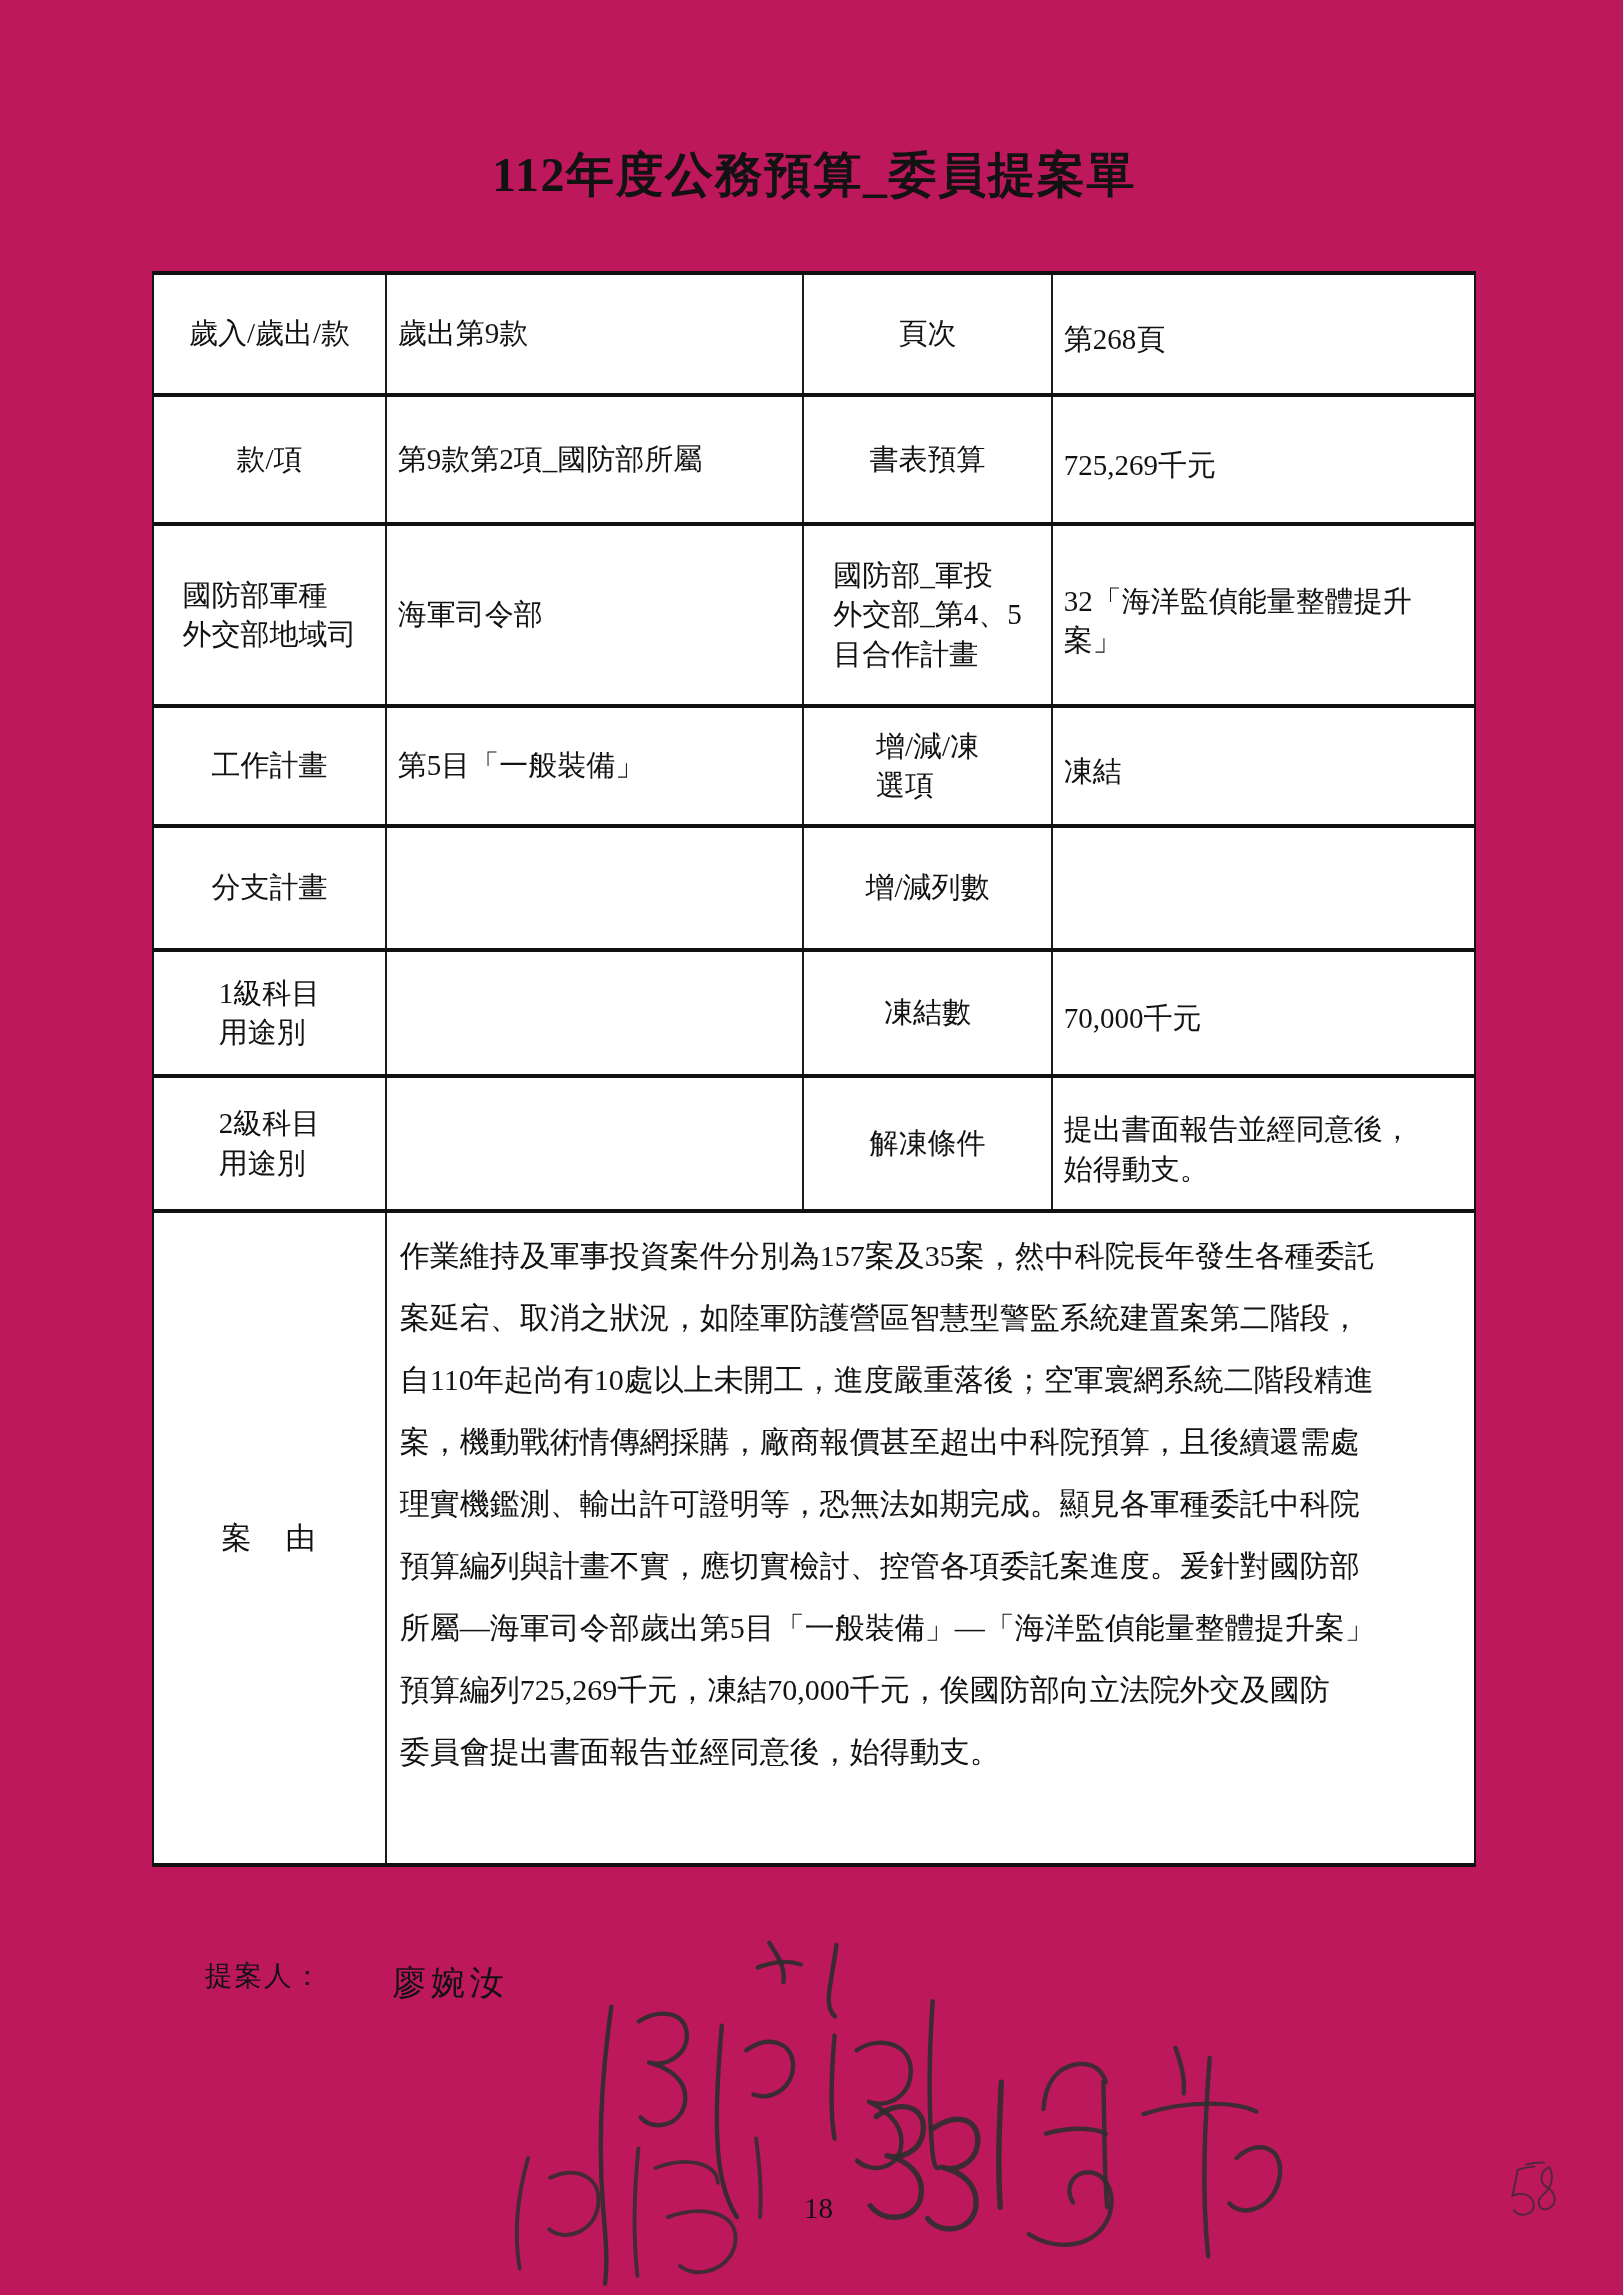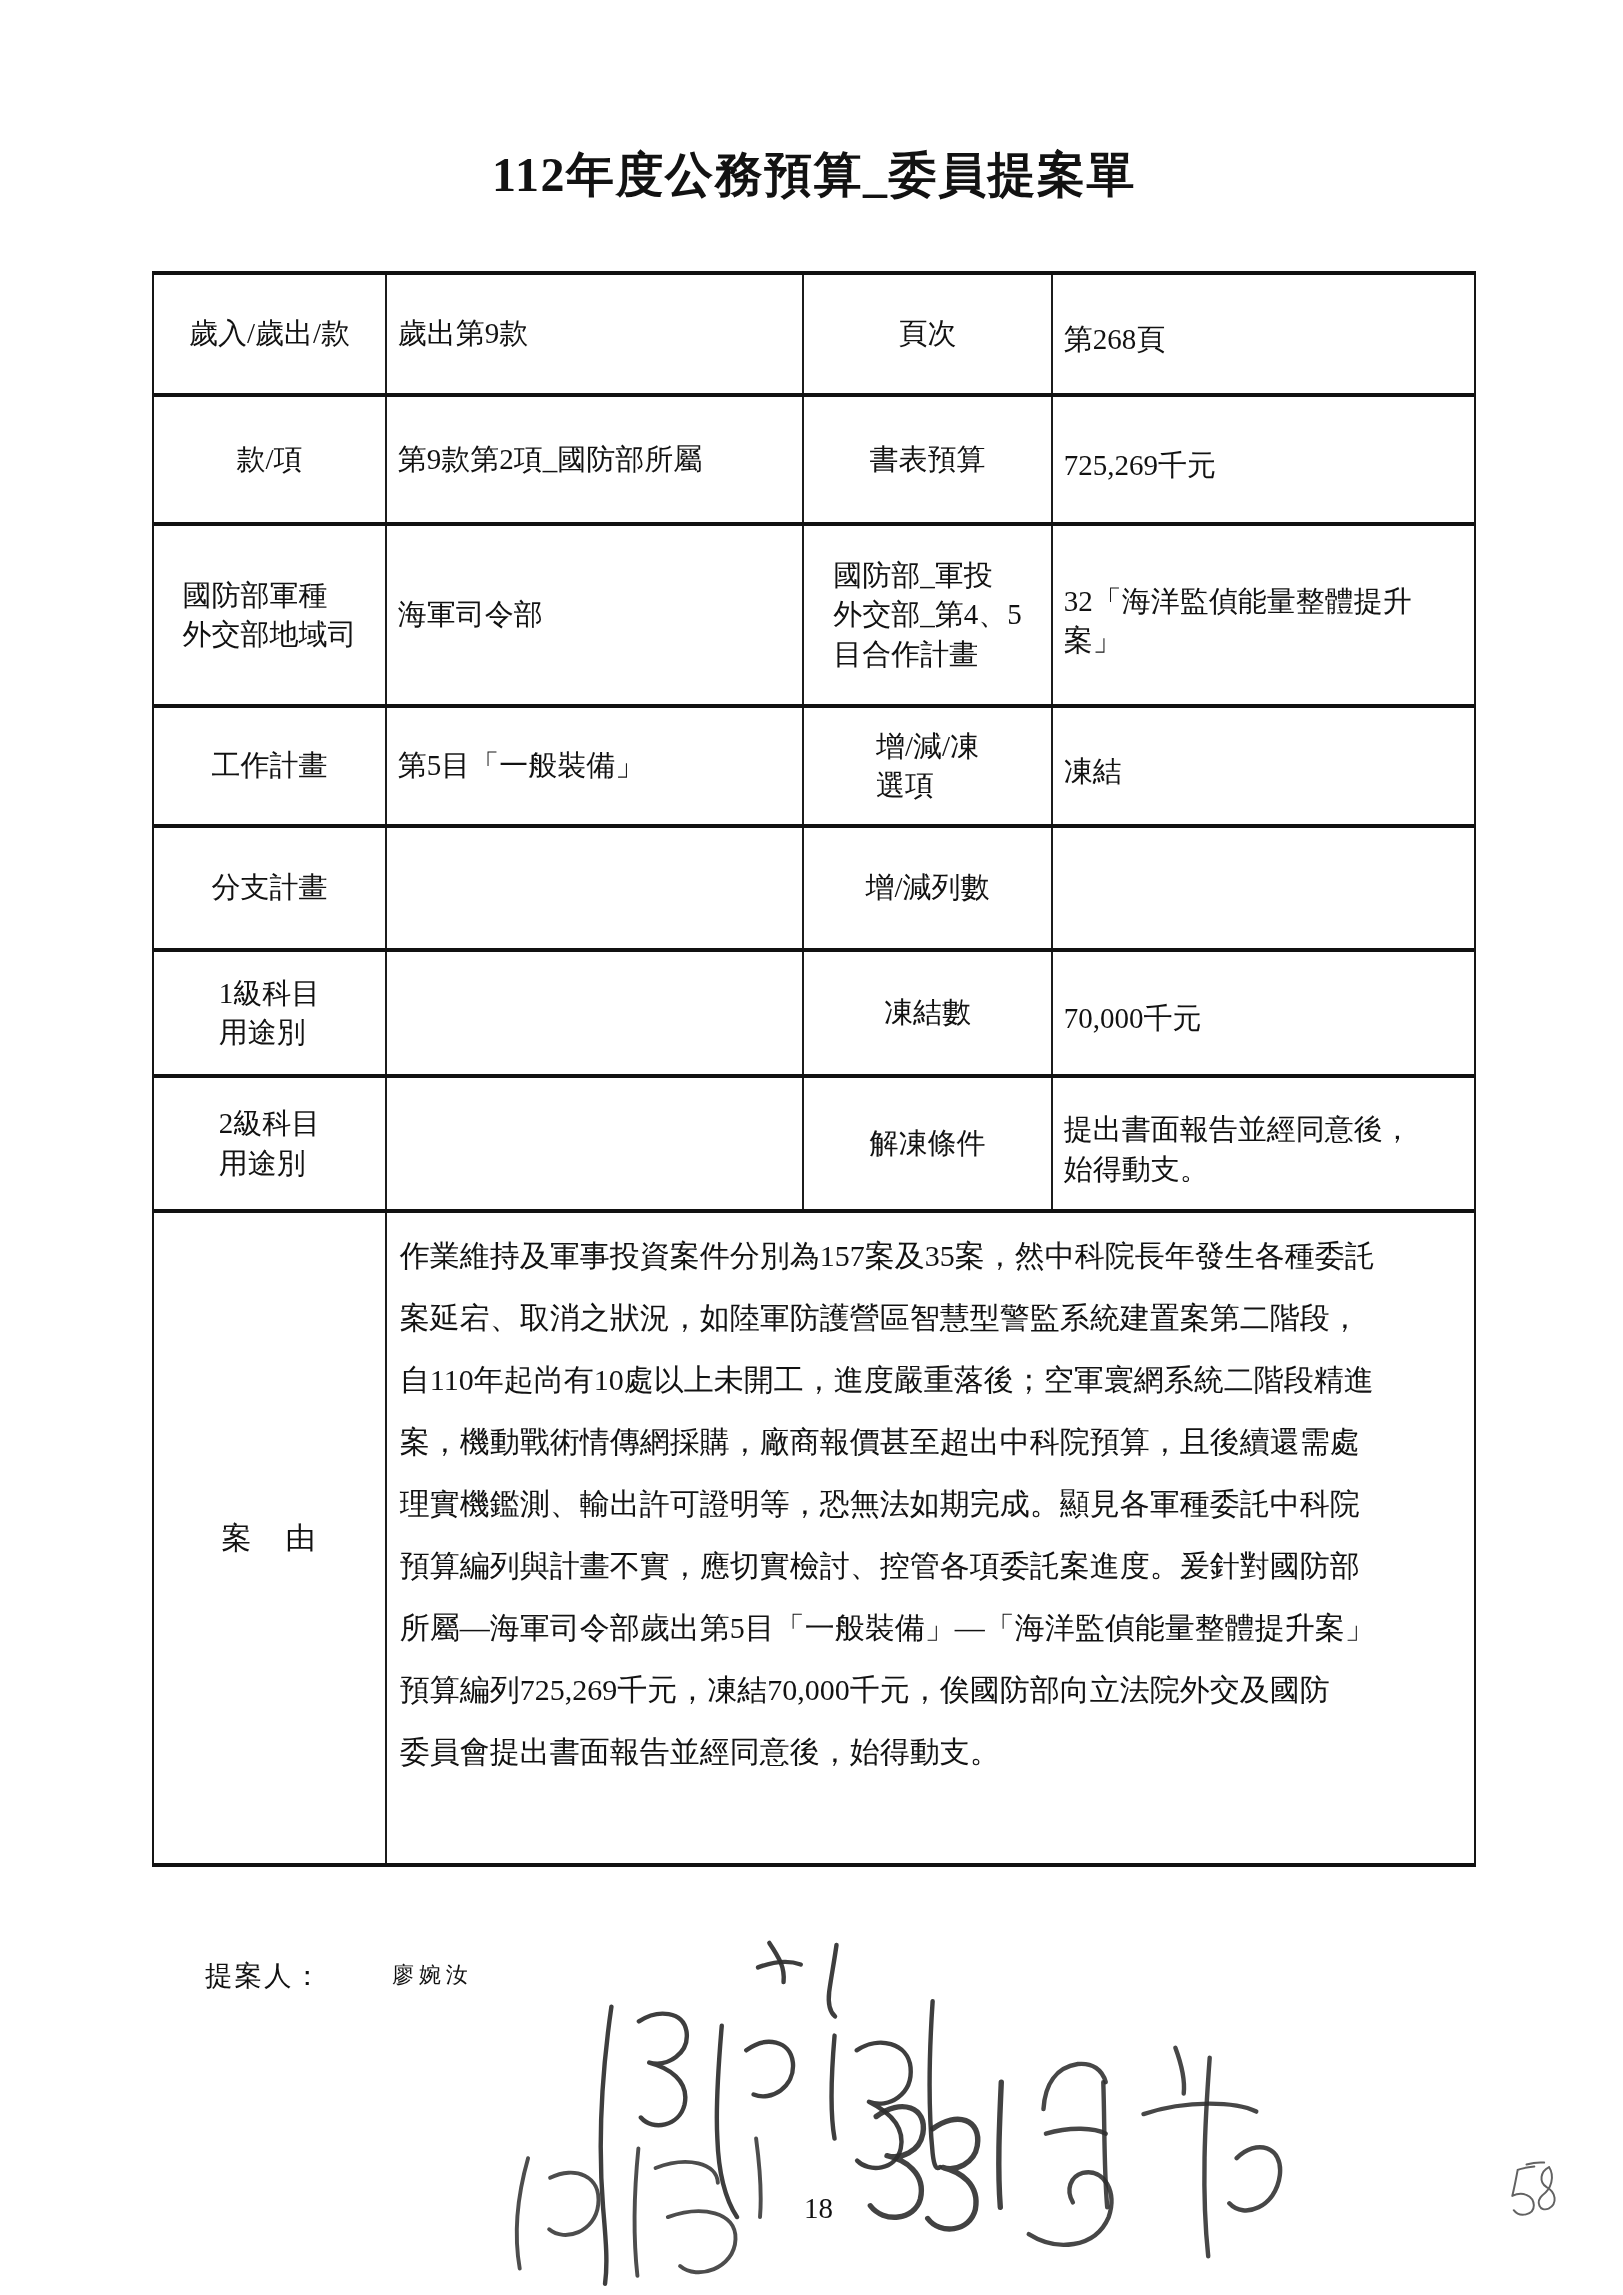--- a/index.html
+++ b/index.html
@@ -1,19 +1,19 @@
 <!DOCTYPE html>
 <html style="font-size:7.8px"><head>
 <meta charset="utf-8">
 <style>
   html,body{margin:0;padding:0;background:#e8e8e8;}
   .page{
     position:relative;
     width:1624px;height:2295px;
-    background:#ffffff;
+    background:#be185d;
     font-family:"Liberation Serif","DejaVu Serif",serif;
     color:#121212;
     overflow:hidden;
   }
   .doc-title{
     position:absolute;top:143px;left:152px;width:1324px;
     text-align:center;
     font-size:48px;font-weight:700;letter-spacing:1.5px;
     white-space:nowrap;
   }
@@ -48,21 +48,21 @@
     padding:12.8px 7.8px 4.9px 12.8px;
     display:block;
   }
   .case-line{
     height:62px;
     display:flex;align-items:center;
     font-size:30px;
     white-space:nowrap;
   }
   .proposer-label{position:absolute;left:205px;top:1958px;font-size:27.5px;letter-spacing:2px;}
-  .proposer-name{position:absolute;left:392px;top:1960px;font-size:22px;letter-spacing:4.9px;}
+  .proposer-name{position:absolute;left:392px;top:1960px;font-size:34px;letter-spacing:4.9px;}
   .page-number{position:absolute;left:804px;top:2192px;font-size:29px;}
   .sig-layer{position:absolute;left:0;top:0;width:1624px;height:2295px;pointer-events:none;}
   .sig-layer path{fill:none;stroke:#2e2e2e;stroke-linecap:round;stroke-linejoin:round;}
   .pen-a{stroke-width:9px;opacity:.92;}
   .pen-b{stroke-width:8px;opacity:.85;}
   .pen-c{stroke-width:11px;opacity:.9;}
   .pen-d{stroke-width:9px;opacity:.88;}
   .pen-e{stroke-width:4px;opacity:.75;stroke:#555;}
 </style>
 </head>

